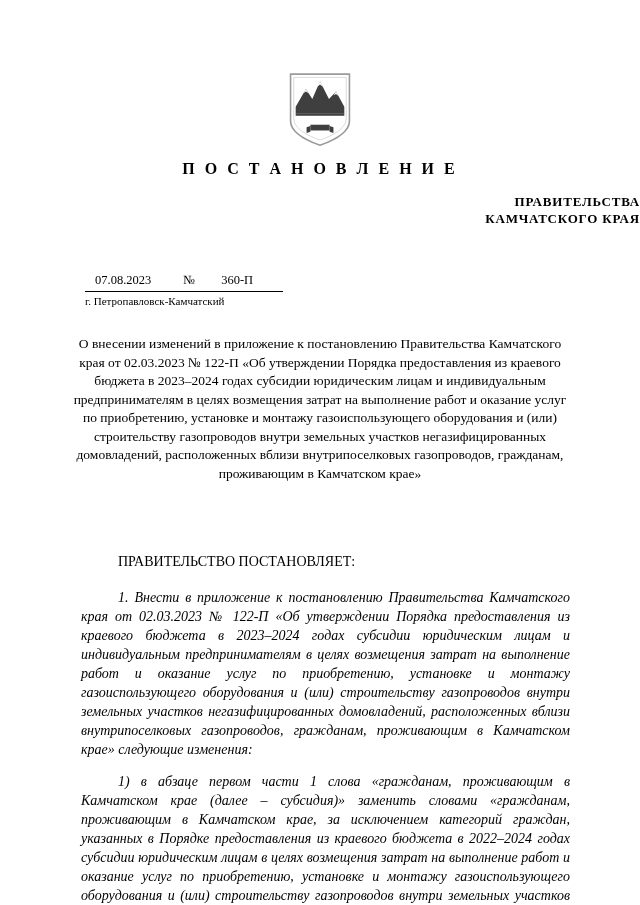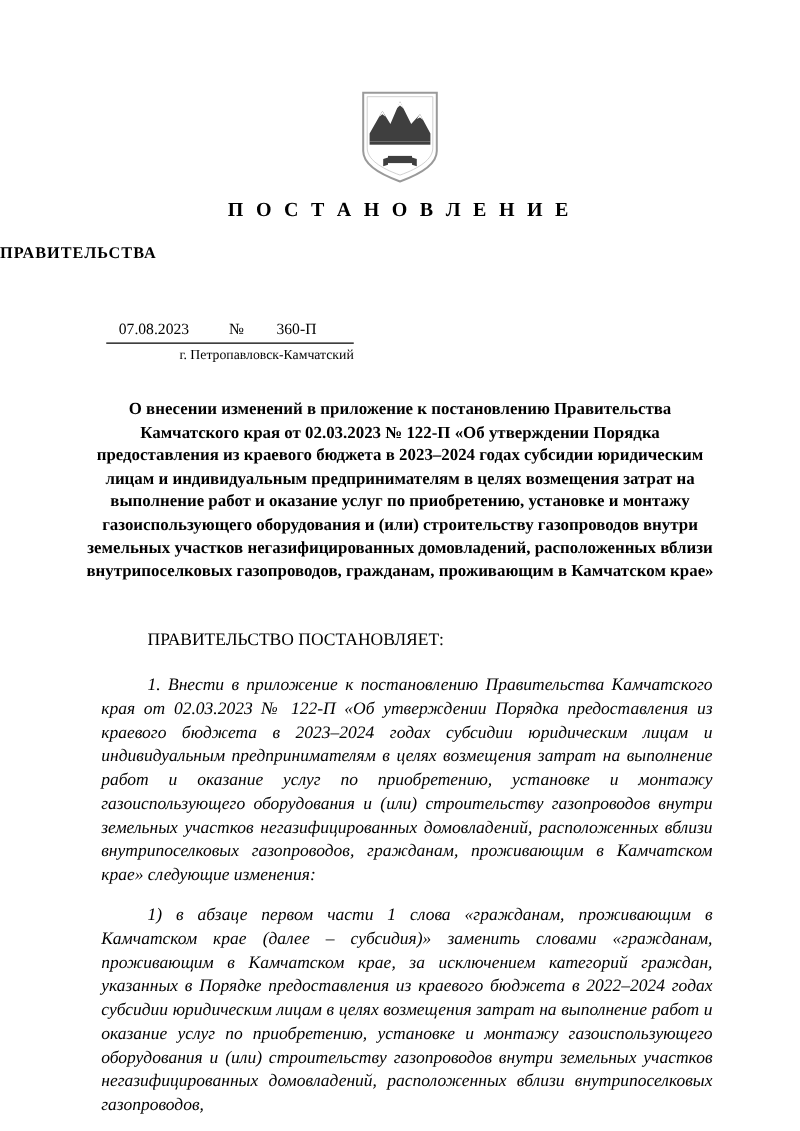--- a/index.html
+++ b/index.html
@@ -24,21 +24,21 @@
   .emblem svg { width: 100%; height: 100%; display: block; }
   .doc-type {
     margin-top: 12px;
     text-align: center;
     font-weight: bold;
     font-size: 16px;
     letter-spacing: 3px;
   }
   .org-block { margin-top: 15px; }
   .org-line {
-    text-align: left;
+    text-align: right;
     font-weight: bold;
     font-size: 13px;
     letter-spacing: 0.8px;
     line-height: 17px;
   }
   .meta-block {
     margin-left: 85px;
     width: 198px;
     margin-top: 46px;
   }
@@ -46,37 +46,37 @@
     display: flex;
     align-items: flex-end;
     border-bottom: 1px solid #000;
     font-size: 12.5px;
     padding: 0 6px 3px 10px;
   }
   .meta-date { }
   .meta-numsign { margin-left: 32px; }
   .meta-number { margin-left: 26px; }
   .meta-city {
-    text-align: right;
+    text-align: left;
     font-size: 11px;
     margin-top: 3px;
   }
   .subject {
     width: 502px;
     margin: 28px auto 0;
     text-align: center;
-    font-weight: bold;
+    font-weight: normal;
     font-size: 13.5px;
     line-height: 18.5px;
   }
   .content {
     padding: 0 70px 0 81px;
   }
   .resolves {
-    margin-top: 37px;
+    margin-top: 69px;
     font-size: 14px;
     text-indent: 37px;
     line-height: 19px;
   }
   .body-para {
     margin-top: 17px;
     font-size: 14px;
     line-height: 19px;
     text-align: justify;
     text-indent: 37px;
@@ -101,20 +101,21 @@
       <path d="M35 82 h30 v9 h-30 z" fill="#3f3f3f"></path>
       <path d="M29 86 l6 -2 v9 l-6 2 z" fill="#3f3f3f"></path>
       <path d="M71 86 l-6 -2 v9 l6 2 z" fill="#3f3f3f"></path>
     </svg>
   </div>
 
   <div class="doc-type">П О С Т А Н О В Л Е Н И Е</div>
 
   <div class="org-block">
     <div class="org-line">ПРАВИТЕЛЬСТВА</div>
+    <div class="org-line">КАМЧАТСКОГО КРАЯ</div>
   </div>
 
   <div class="meta-block">
     <div class="meta-row">
       <span class="meta-date">07.08.2023</span>
       <span class="meta-numsign">№</span>
       <span class="meta-number">360-П</span>
     </div>
     <div class="meta-city">г. Петропавловск-Камчатский</div>
   </div>

